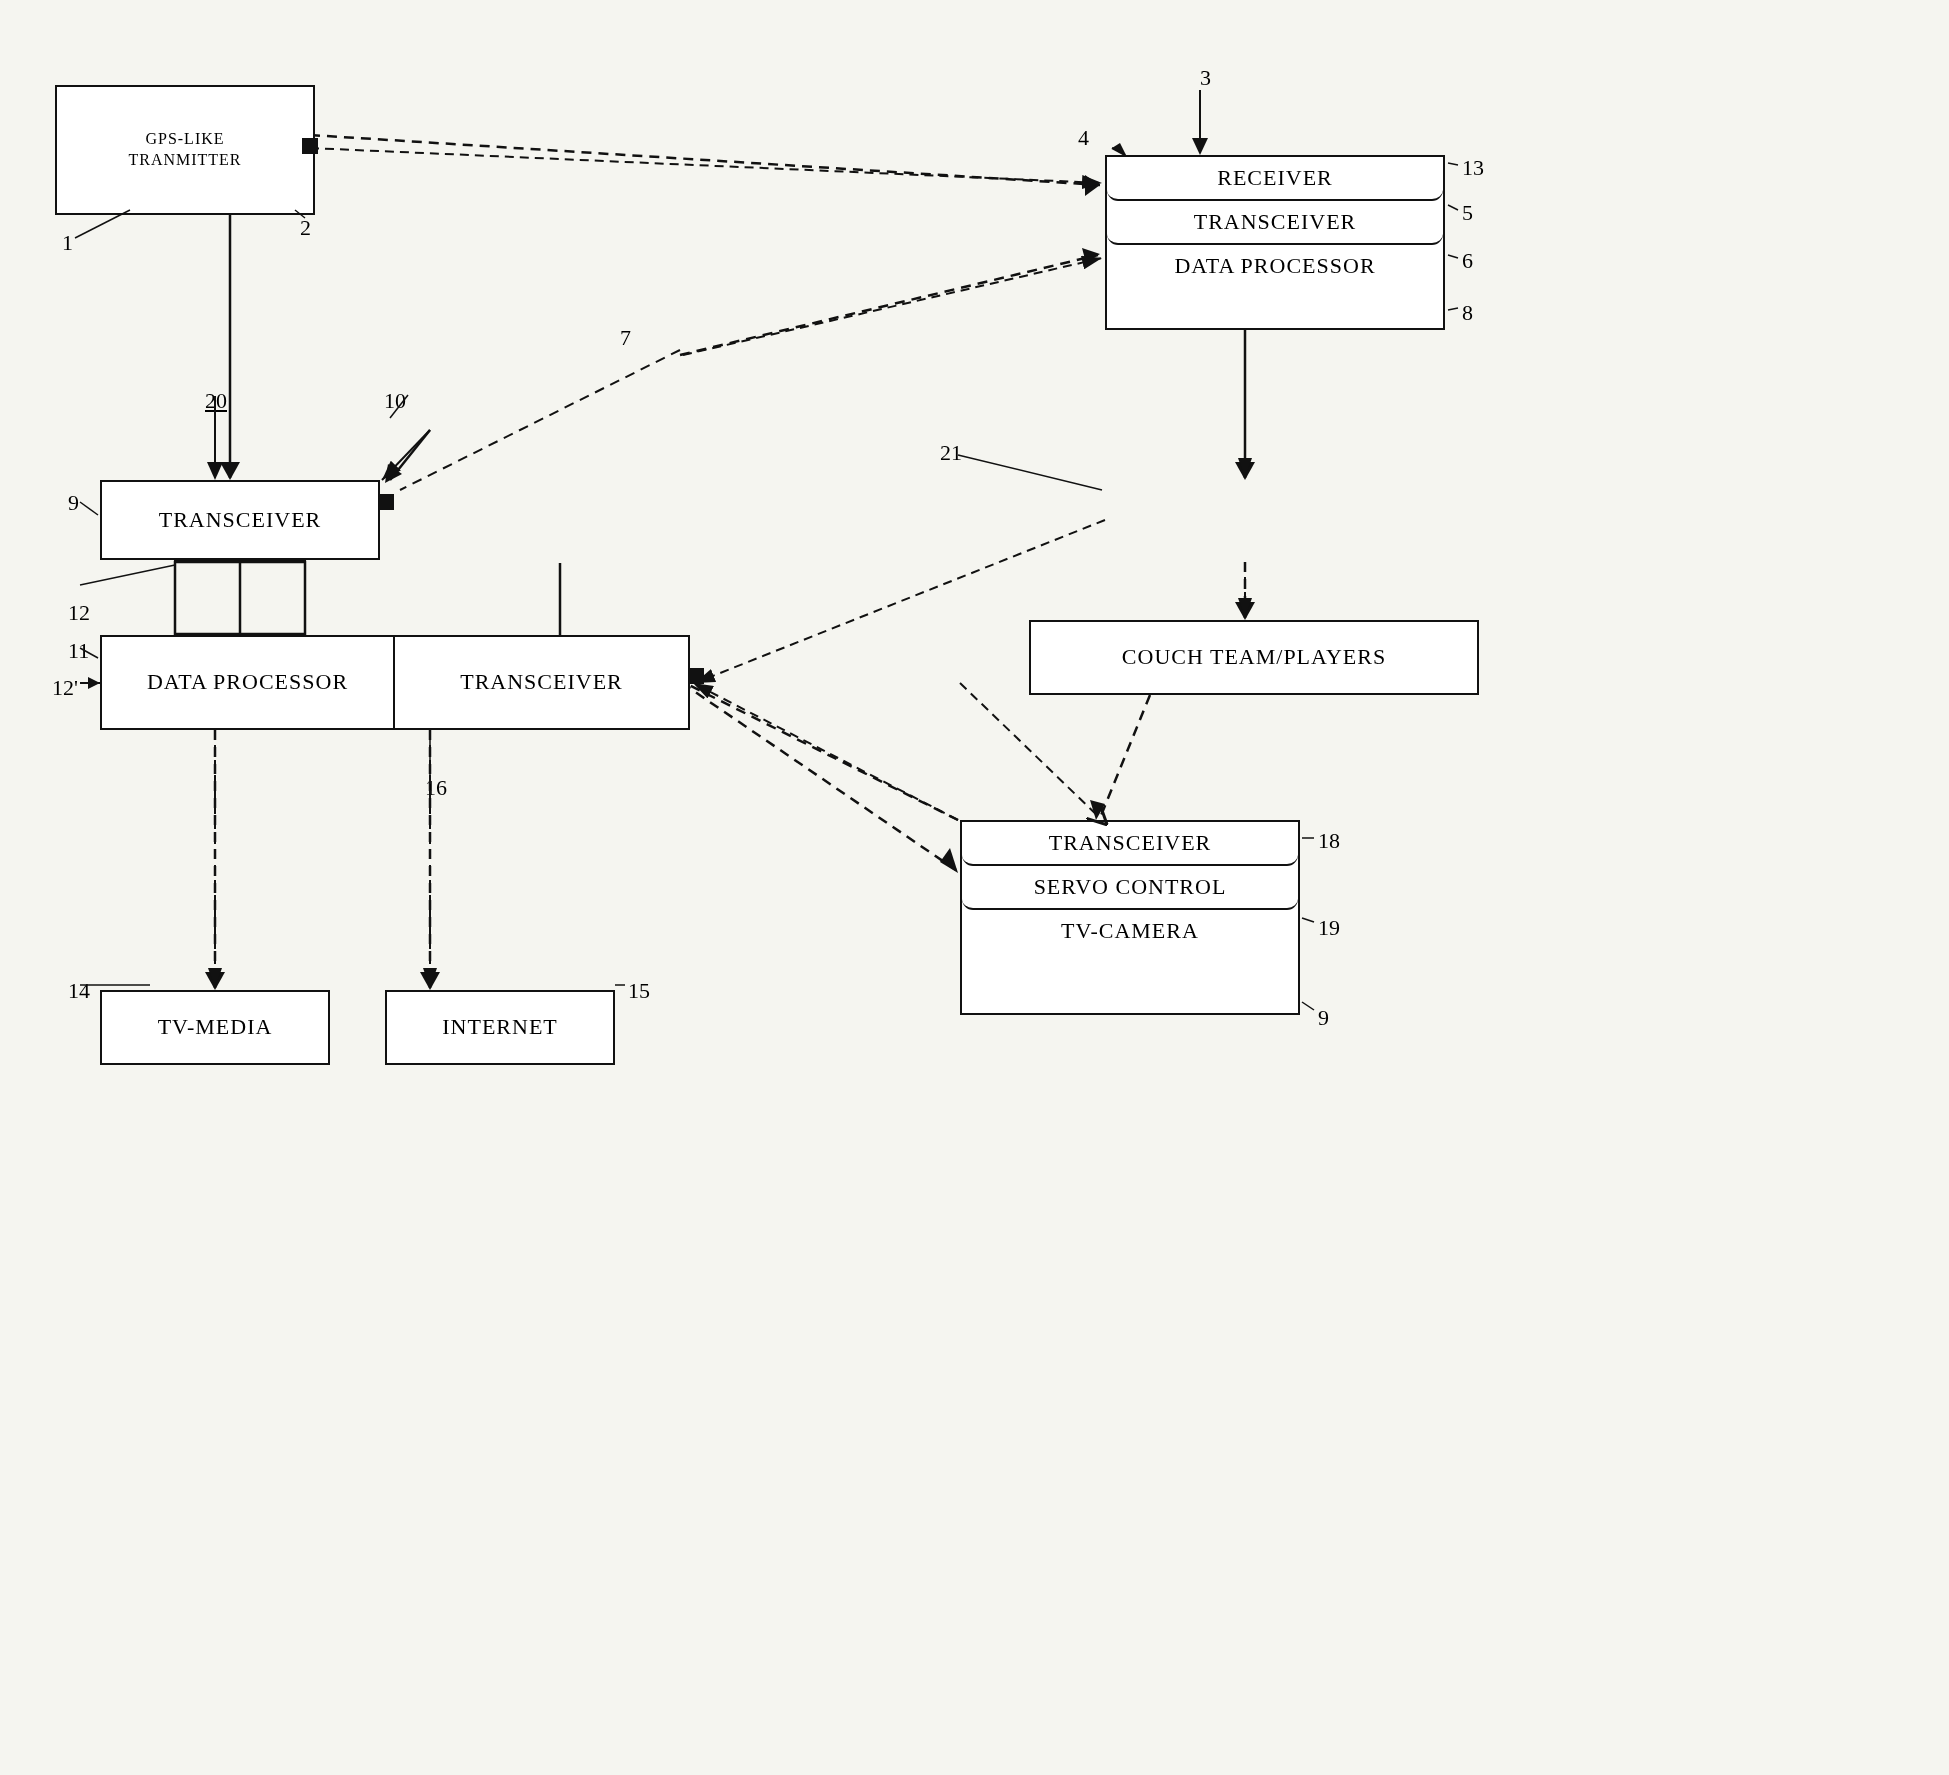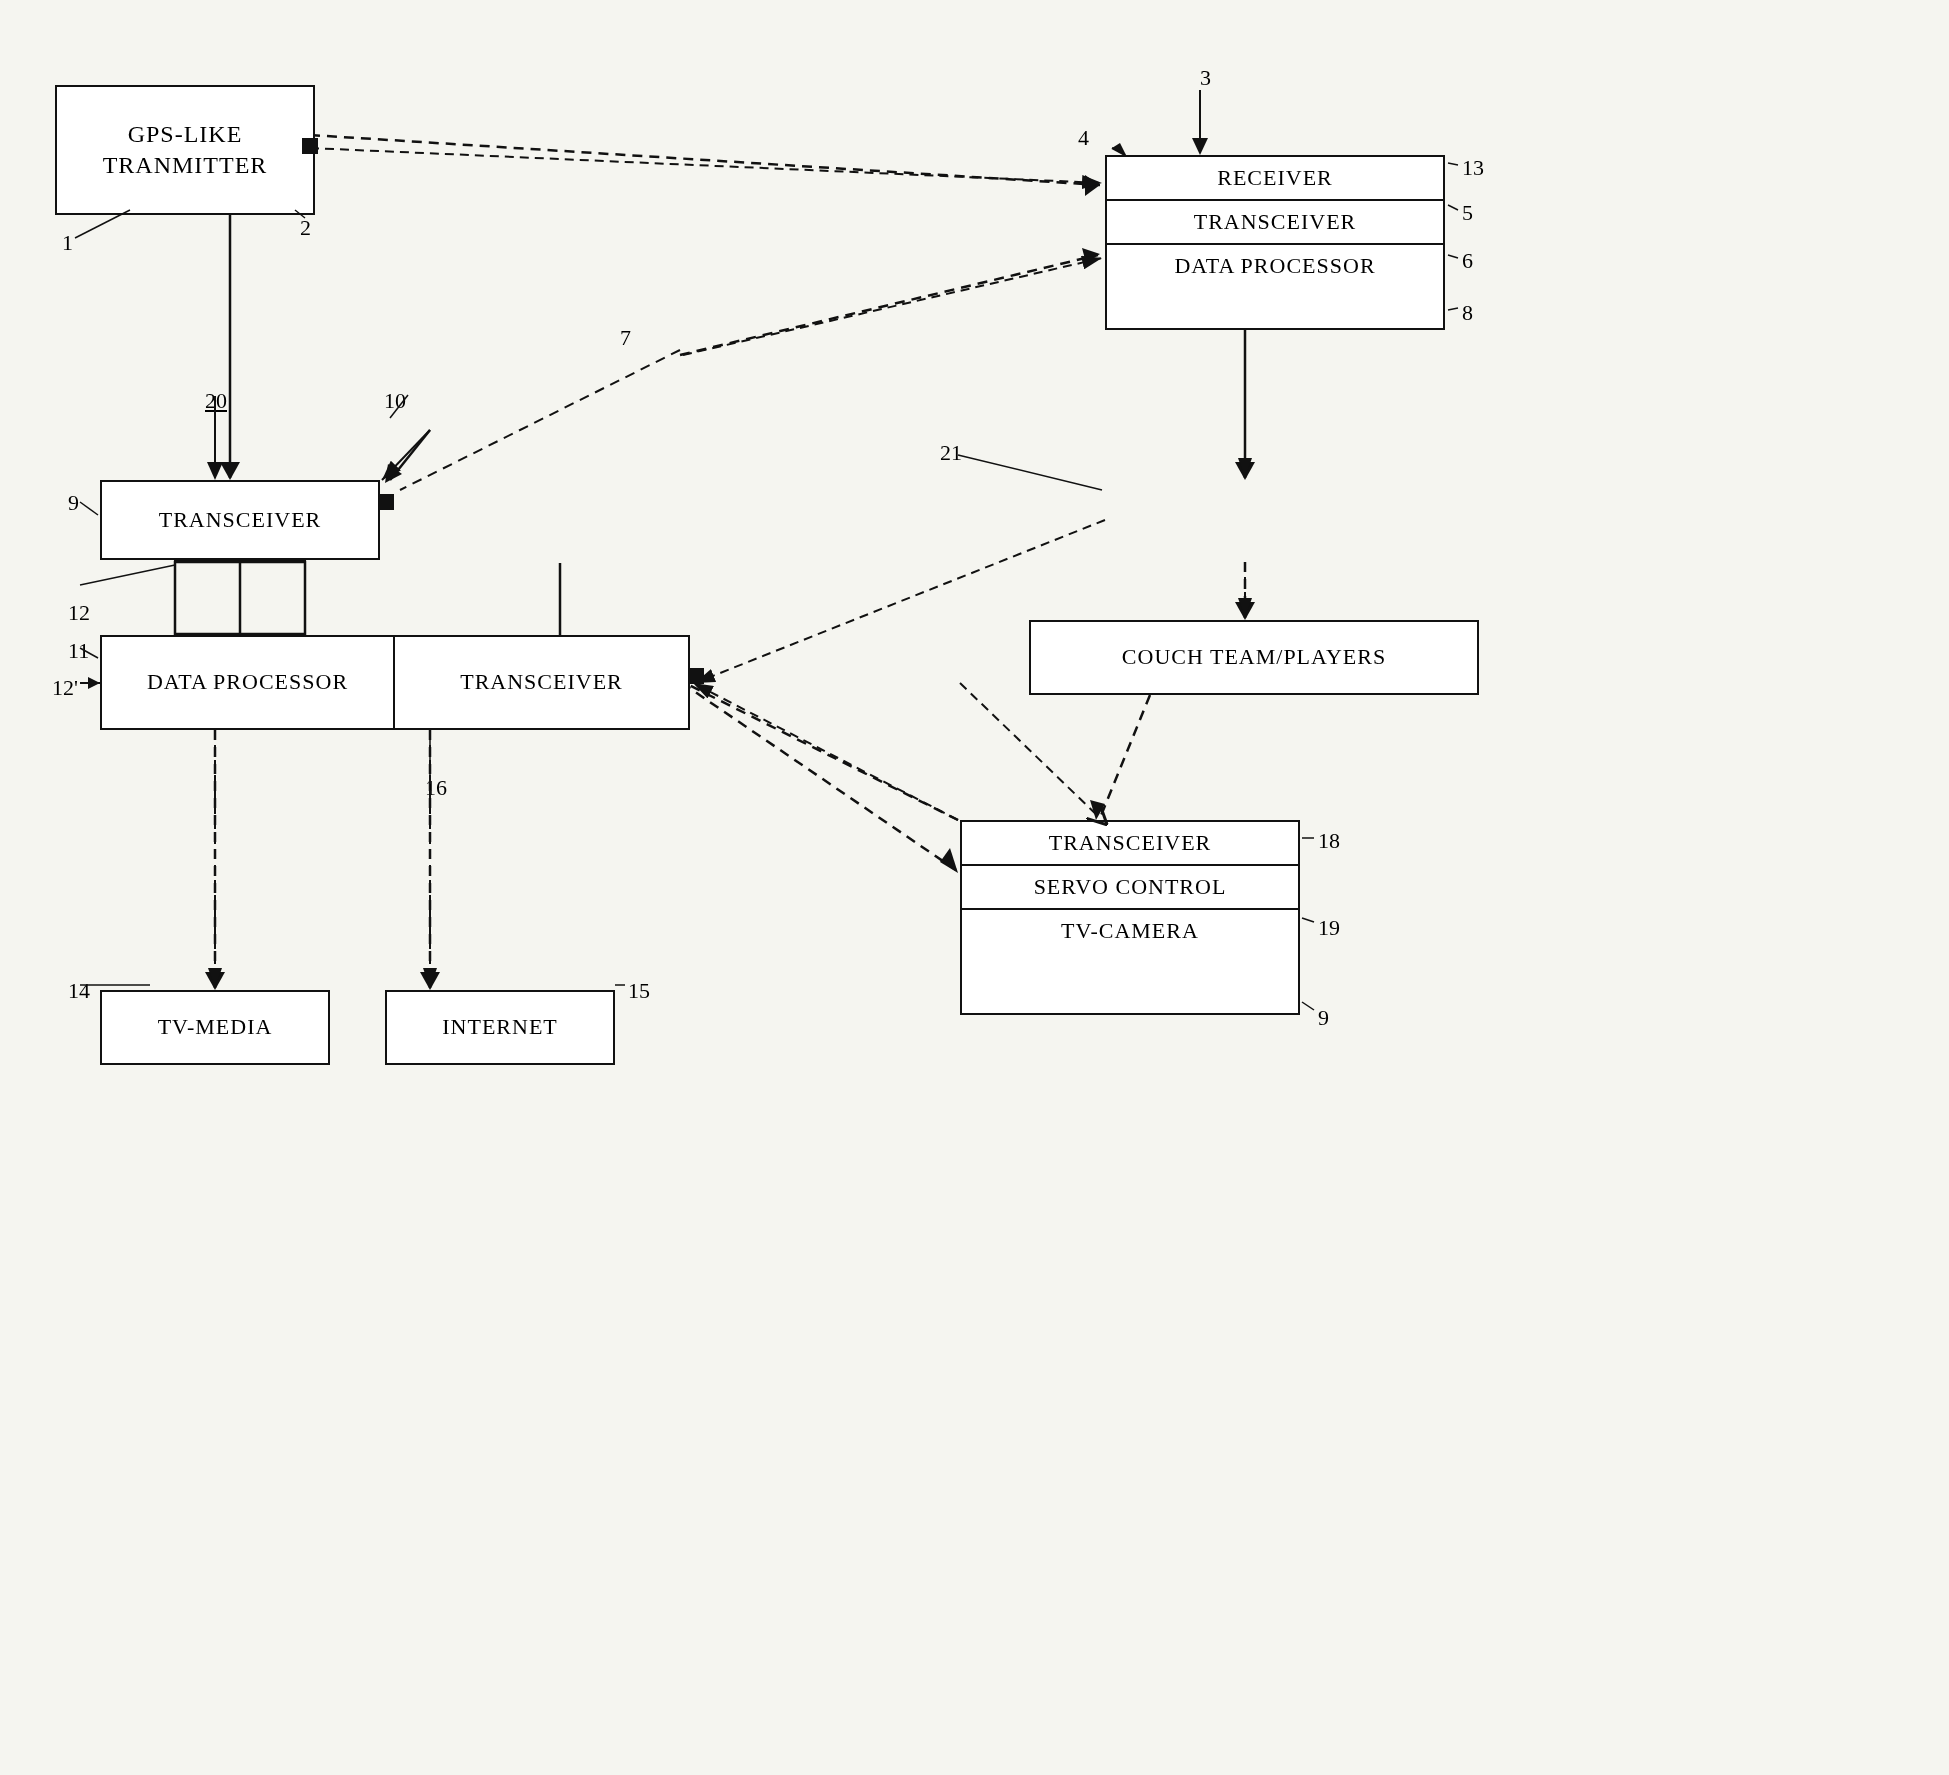--- a/index.html
+++ b/index.html
@@ -40,20 +40,21 @@
 
     .block-row {
       width: 100%;
       border-bottom: 2px solid #111;
       display: flex;
       align-items: center;
       justify-content: center;
       padding: 8px 4px;
       font-size: 22px;
       letter-spacing: 1px;
+      border-radius: 11px;
     }
     .block-row:last-child {
       border-bottom: none;
     }
 
     .ref-num {
       position: absolute;
       font-size: 22px;
       font-weight: normal;
       font-family: 'Times New Roman', Times, serif;
@@ -120,21 +121,21 @@
 
     <line x1="1200" y1="90" x2="1200" y2="153" stroke="#111" stroke-width="2"></line>
     <polygon points="1200,155 1192,138 1208,138" fill="#111"></polygon>
 
     <line x1="1112" y1="148" x2="1125" y2="155" stroke="#111" stroke-width="2"></line>
     <polygon points="1127,157 1112,148 1120,143" fill="#111"></polygon>
 
   </svg>
 
   <div class="block" style="left:55px; top:85px; width:260px; height:130px;">
-    <span class="block-label" style="white-space:pre-line; font-size:24px;">GPS-LIKE
+    <span class="block-label" style="white-space:pre-line; font-size:16px;">GPS-LIKE
 TRANMITTER</span>
   </div>
 
   <div class="block" style="left:1105px; top:155px; width:340px; height:175px; flex-direction:column; justify-content:flex-start;">
     <div class="block-row">RECEIVER</div>
     <div class="block-row">TRANSCEIVER</div>
     <div class="block-row" style="border-bottom:none;">DATA PROCESSOR</div>
   </div>
 
   <div class="block" style="left:100px; top:480px; width:280px; height:80px;">

